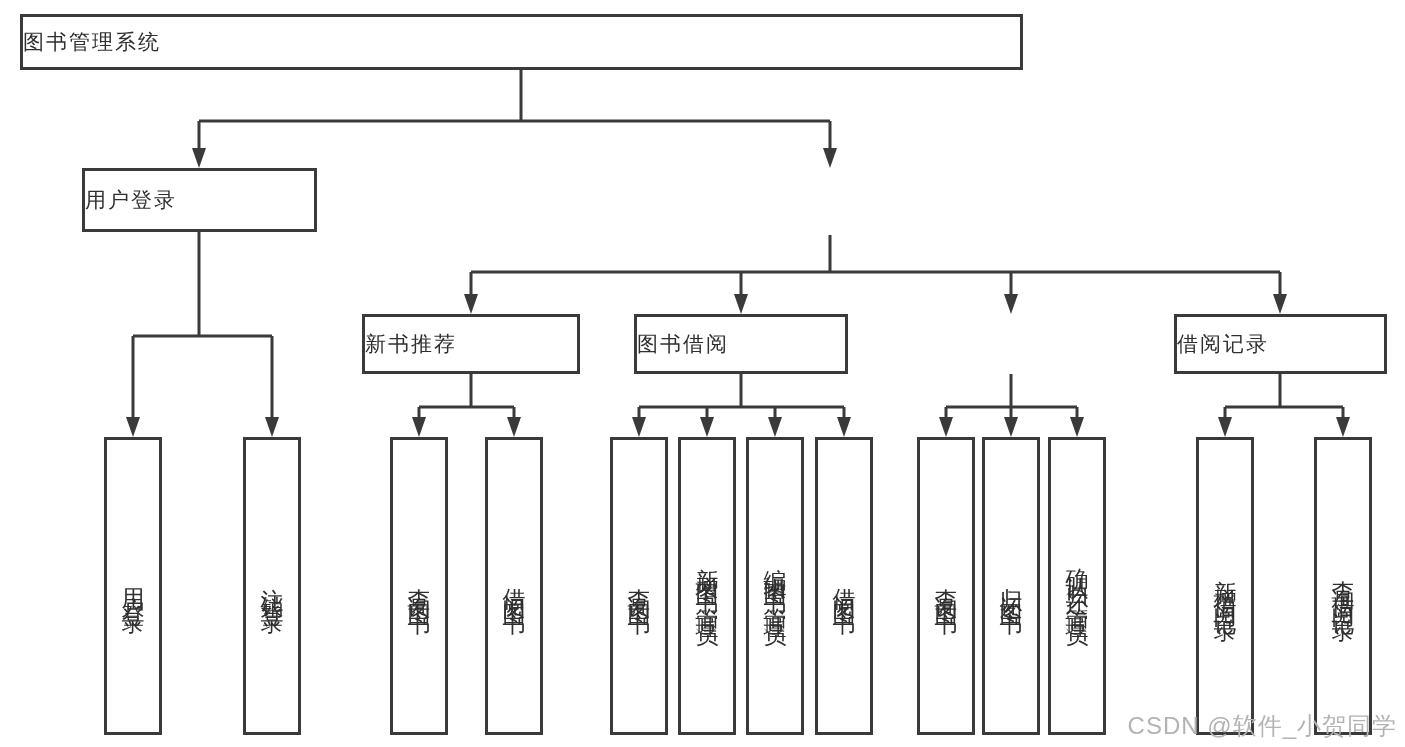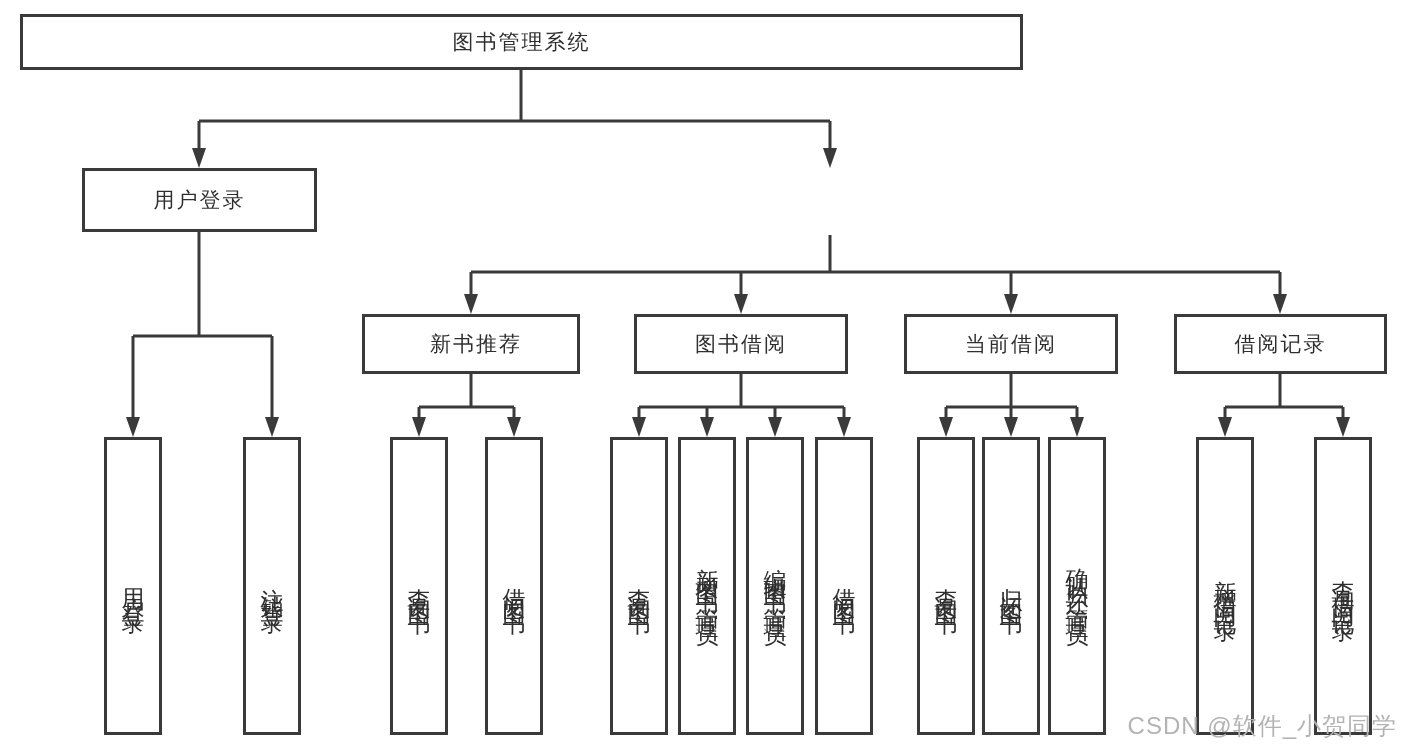--- a/index.html
+++ b/index.html
@@ -17,21 +17,21 @@
     overflow:hidden;
   }
   #connectors{position:absolute;left:0;top:0;z-index:1;}
   #connectors path{stroke:var(--line);stroke-width:3;fill:none;}
   #connectors polygon{fill:var(--line);stroke:none;}
   .hbox{
     position:absolute;z-index:2;
     box-sizing:border-box;
     border:3px solid var(--line);
     background:var(--background);
-    display:flex;align-items:center;justify-content:center;
+    display:flex;align-items:center;justify-content:flex-start;
     font-size:21px;letter-spacing:2px;color:var(--text);
     white-space:nowrap;
   }
   .vbox{
     position:absolute;z-index:2;top:437px;width:58px;height:298px;
     box-sizing:border-box;
     border:3px solid var(--line);
     background:var(--background);
     display:flex;align-items:center;justify-content:center;
   }
@@ -105,28 +105,25 @@
   </svg>
 
   <div class="hbox" style="left:20px;top:14px;width:1003px;height:56px;">
     <span>图书管理系统</span>
   </div>
 
   <div class="hbox" style="left:82px;top:168px;width:235px;height:64px;">
     <span>用户登录</span>
   </div>
 
-  <div class="hbox" style="left:362px;top:314px;width:218px;height:60px;padding-left:10px;">
+  <div class="hbox" style="left:362px;top:314px;width:218px;height:60px;">
     <span>新书推荐</span>
   </div>
   <div class="hbox" style="left:634px;top:314px;width:214px;height:60px;">
     <span>图书借阅</span>
-  </div>
-  <div class="hbox" style="left:904px;top:314px;width:214px;height:60px;">
-    <span>当前借阅</span>
   </div>
   <div class="hbox" style="left:1174px;top:314px;width:213px;height:60px;">
     <span>借阅记录</span>
   </div>
 
   <div class="vbox" style="left:104px;">
     <span>用户登录</span>
   </div>
   <div class="vbox" style="left:243px;">
     <span>注销登录</span>

